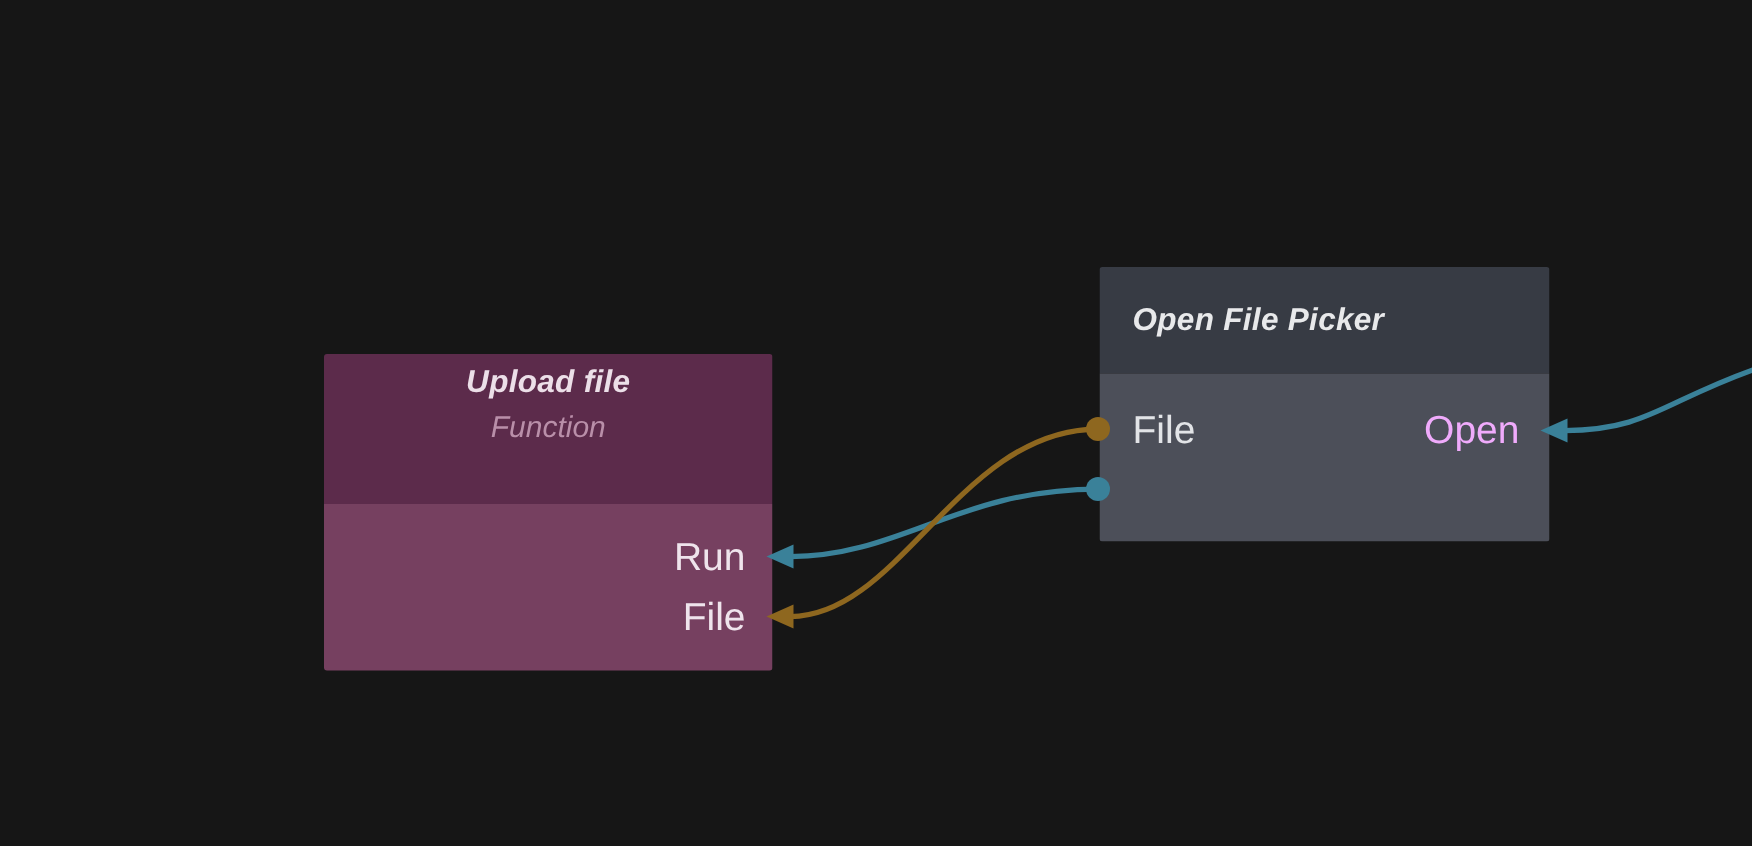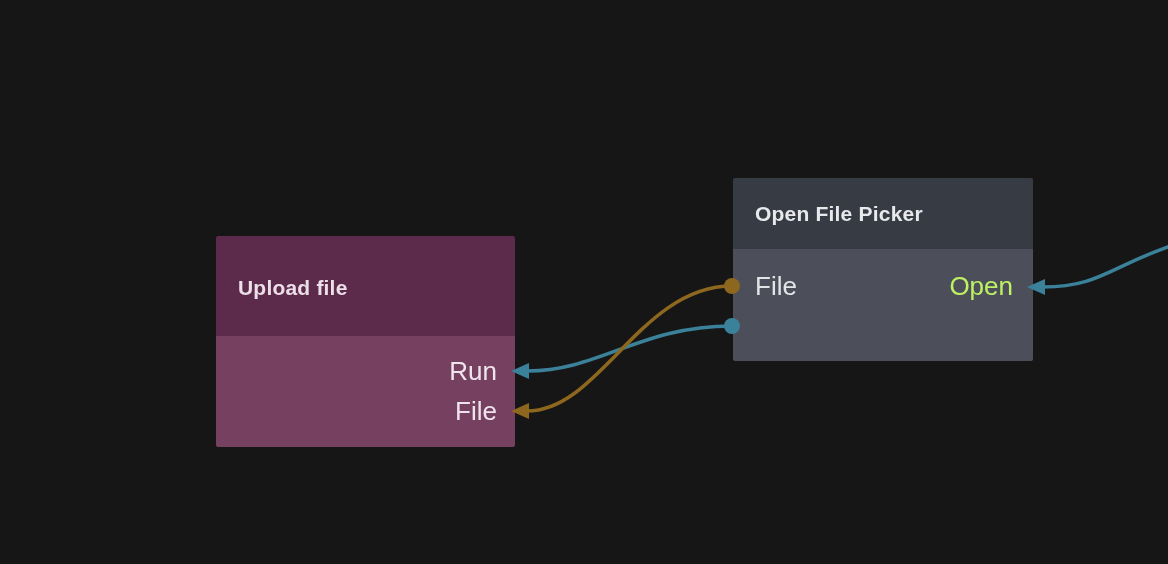--- a/index.html
+++ b/index.html
@@ -16,24 +16,25 @@
     height: 564px;
   }
   .node {
     position: absolute;
     border-radius: 2px;
     overflow: hidden;
   }
   .node-upload { left: 216px; top: 236px; width: 299px; height: 211px; }
   .node-picker { left: 733px; top: 178px; width: 300px; height: 183px; }
 
-  .node-header { box-sizing: border-box; }
+  .node-header { box-sizing: border-box; font-style: italic; }
   .node-upload .node-header {
     height: 100px;
-    padding: 37px 22px 0 22px;
+    padding: 4px 22px 0 22px;
+    text-align: center;
   }
   .node-picker .node-header {
     height: 71px;
     display: flex;
     align-items: center;
     padding: 0 22px;
   }
   .node-title {
     font-size: 21px;
     font-weight: 700;
@@ -74,39 +75,40 @@
   .wire { fill: none; stroke-width: 3.5px; }
 </style>
 </head>
 <body>
 
 <div id="canvas" style="background: rgb(22, 22, 22);">
 
   <div class="node node-upload">
     <div class="node-header" style="background: rgb(92, 43, 75);">
       <div class="node-title" style="color: rgb(236, 223, 232);">Upload file</div>
+      <div class="node-subtitle" style="color: rgb(185, 143, 169);">Function</div>
     </div>
     <div class="node-body" style="background: rgb(118, 64, 96);">
       <div class="port-row align-right">
         <span style="color: rgb(239, 228, 236);">Run</span>
       </div>
       <div class="port-row align-right">
         <span style="color: rgb(239, 228, 236);">File</span>
       </div>
     </div>
   </div>
 
   <div class="node node-picker">
     <div class="node-header" style="background: rgb(55, 59, 68);">
       <div class="node-title" style="color: rgb(232, 233, 235);">Open File Picker</div>
     </div>
     <div class="node-body" style="background: rgb(76, 79, 89);">
       <div class="port-row split">
         <span style="color: rgb(226, 228, 231);">File</span>
-        <span style="color: #bef264; text-align: right;">Open</span>
+        <span style="color: #f0abfc; text-align: right;">Open</span>
       </div>
     </div>
   </div>
 
   <svg id="wire-layer" width="1168" height="564" viewBox="0 0 1168 564">
 
     <path class="wire" d="M 732 326 C 640 326, 600 371, 527 371" stroke="#3a8199"></path>
     <polygon points="511,371 529,363 529,379" fill="#3a8199"></polygon>
 
     <path class="wire" d="M 732 286 C 640 286, 600 411, 527 411" stroke="#8e671f"></path>

